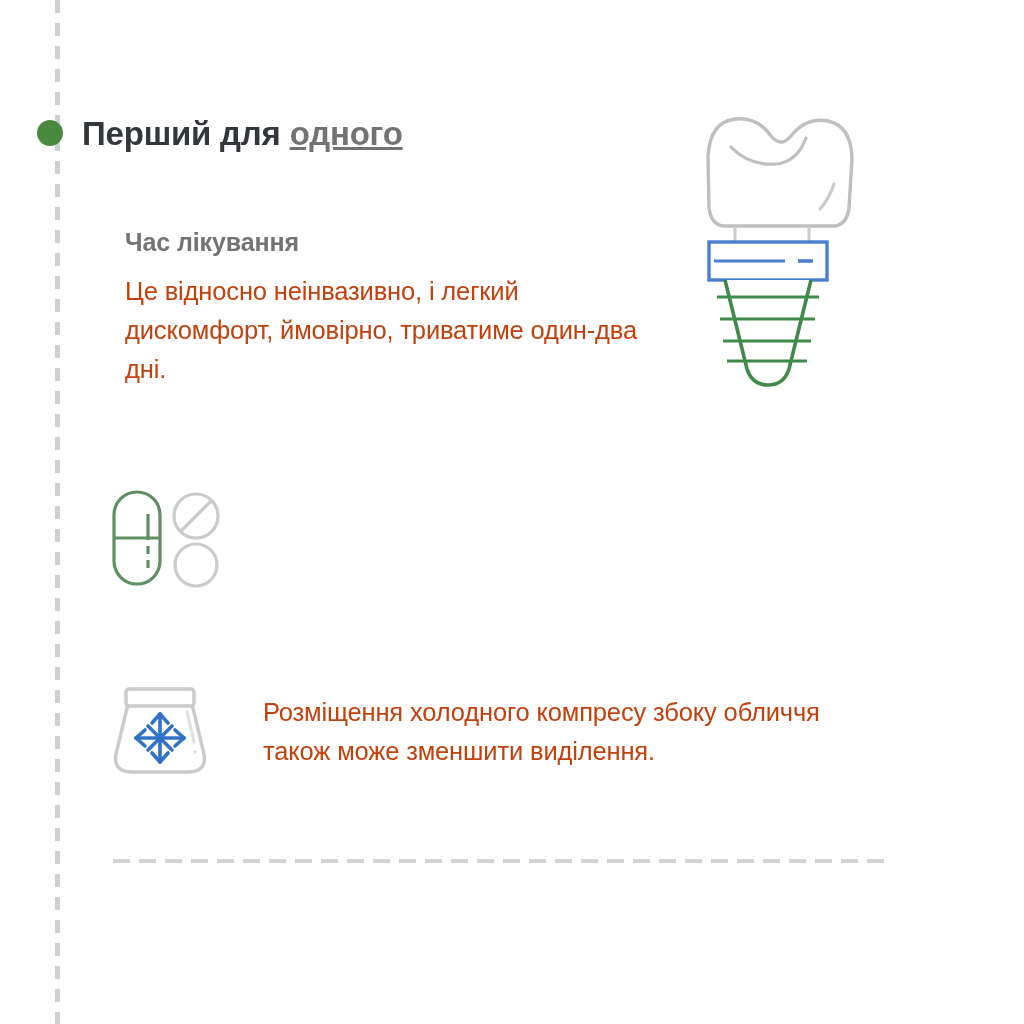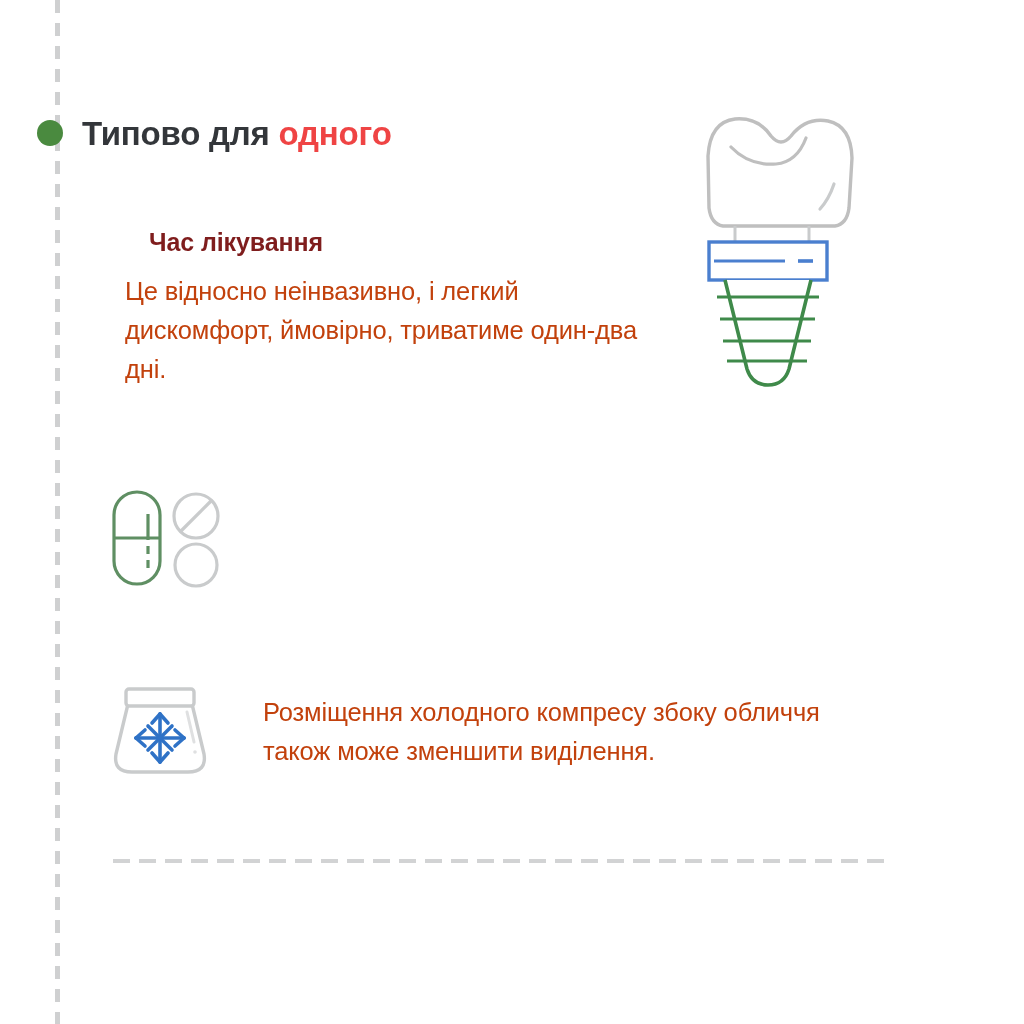--- a/index.html
+++ b/index.html
@@ -52,31 +52,30 @@
     position: absolute;
     left: 82px;
     top: 112px;
     width: 520px;
     font-size: 33px;
     font-weight: bold;
     line-height: 1.35;
     letter-spacing: -0.2px;
     color: #33363a;
   }
-  .heading .accent-green { color: #ef4444; }
+  .heading .accent-green { color: #737373; text-decoration: underline; }
   .heading .accent-blue  { color: #2f72c6; }
 
   
   .section-title {
     position: absolute;
     font-size: 25px;
     font-weight: bold;
-    color: #7f1d1d;
+    color: #737373;
     letter-spacing: -0.1px;
-    margin-left: 24px;
   }
   #title-treatment-time { left: 125px; top: 228px; }
   #title-recommendations { left: 125px; top: 438px; }
 
   .body-text {
     position: absolute;
     font-size: 25.5px;
     line-height: 1.52;
     color: #c2410c;
     letter-spacing: -0.15px;
@@ -129,21 +128,21 @@
 </style>
 </head>
 <body>
 
 <div class="page">
 
   <div class="timeline-rail"></div>
   <div class="timeline-bullet"></div>
 
   <div class="heading">
-    <span>Типово для </span><span class="accent-green">одного</span><br>
+    <span>Перший для </span><span class="accent-green">одного</span><br>
   </div>
 
   <div class="section-title" id="title-treatment-time">Час лікування</div>
   <div class="body-text" id="text-treatment-time">Це відносно неінвазивно, і легкий дискомфорт, ймовірно, триватиме один-два дні.</div>
 
 
   <div class="rec-icon" id="icon-pills">
     <svg width="118" height="104" viewBox="0 0 118 104" aria-hidden="true">
 
       <rect x="6" y="6" width="46" height="92" rx="23" ry="23" fill="#ffffff" stroke="#5f8f63" stroke-width="3.2"></rect>

